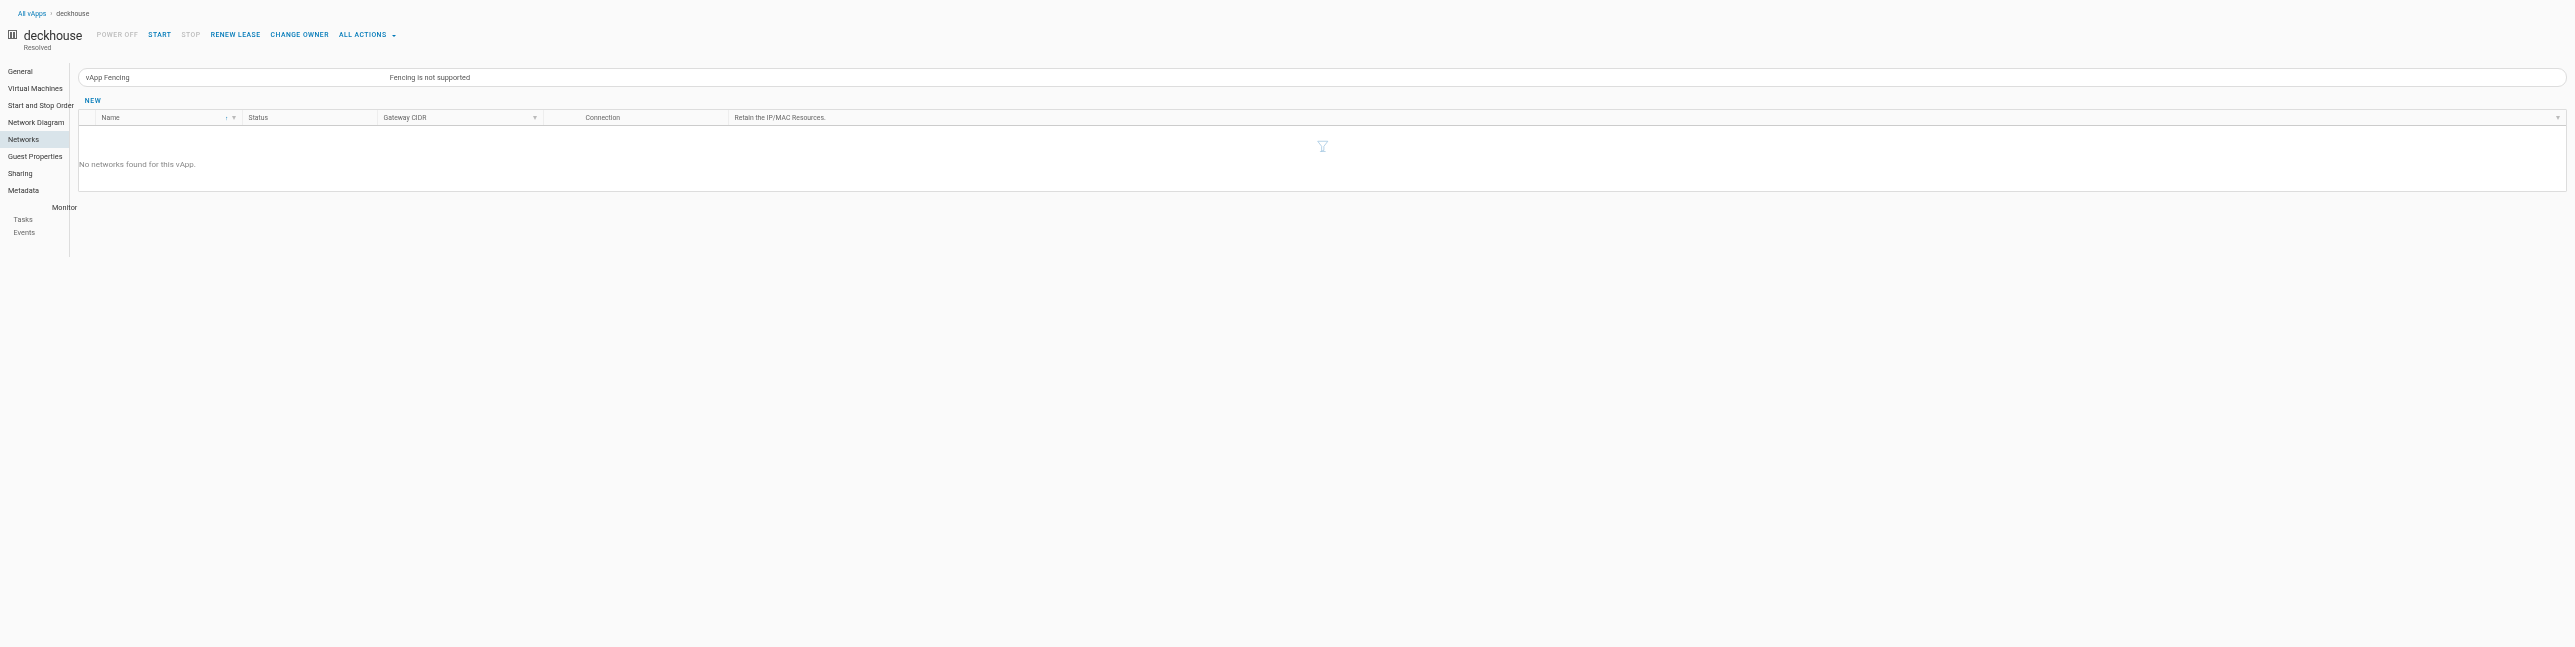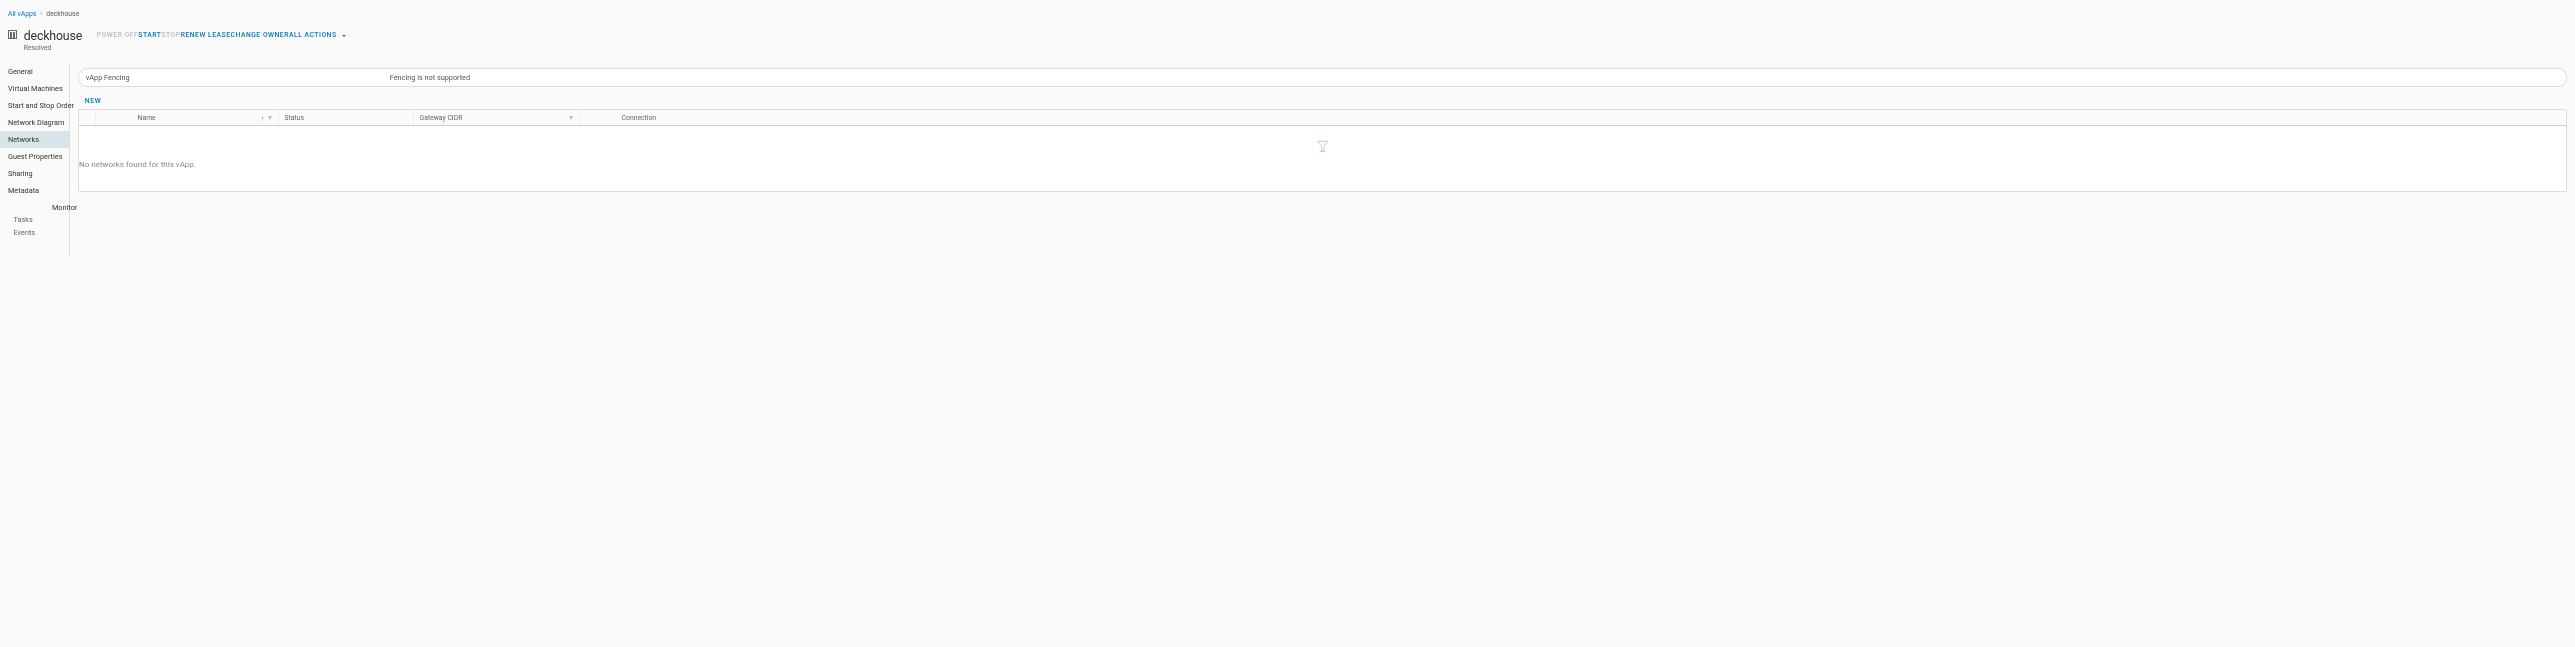--- a/index.html
+++ b/index.html
@@ -6,21 +6,21 @@
     body {
       font-family: -apple-system, BlinkMacSystemFont, "Segoe UI", Roboto, Helvetica, Arial, sans-serif;
       font-size: 7.3px;
       color: #333;
       background: #fafafa;
     }
     .breadcrumb {
       padding: 10px 8px 4.5px 8px;
       font-size: 6.8px;
     }
-    .breadcrumb a { color: #0079b8; text-decoration: none; }
+    .breadcrumb a { color: #0079b8; text-decoration: none; margin-left: 10px; }
     .breadcrumb .sep { color: #888; margin: 0 2.3px; }
     .breadcrumb .current { color: #555; }
     .header {
       display: flex;
       align-items: flex-start;
       padding: 5.6px 8px 11.3px 8px;
       gap: 6.8px;
     }
     .header .icon-box {
       width: 9px; height: 9px;
@@ -28,21 +28,21 @@
       display: grid;
       grid-template-columns: 1fr 1fr;
       grid-template-rows: 1fr 1fr;
       gap: 0.6px;
       padding: 0.6px;
       margin-top: 2.3px;
     }
     .header .icon-box span { background: #666; width:100%; height:100%; }
     .header .title-block h1 { font-size: 12.4px; font-weight: 400; color: #333; letter-spacing:-0.2px;}
     .header .title-block .status { font-size: 6.8px; color: #666; margin-top:1.1px;}
-    .header .actions { display: flex; align-items: center; margin-left: 8px; margin-top:3.4px;}
+    .header .actions { display: flex; gap: 10px; align-items: center; margin-left: 8px; margin-top:3.4px;}
     .header .actions .btn {
       font-size: 6.8px;
       letter-spacing: 0.5px;
       font-weight: 500;
       cursor: pointer;
     }
     .btn.disabled { color: #bbb; cursor: default; }
     .btn.primary { color: #0079b8; }
     .chevron-down {
       display:inline-block;
@@ -99,21 +99,21 @@
     }
     .grid-header .col {
       padding: 3.4px 5.6px;
       border-right:0.6px solid #eee;
       display:flex;
       align-items:center;
       justify-content:space-between;
     }
     .grid-header .col:last-child{border-right:none;}
     .col.prefix { width:17px; }
-    .col.name { width:147px;margin-left:36px; }
+    .col.name { width:147px; }
     .col.status { width:135px; }
     .col.gw { width:166px; }
     .col.conn { width:149px;margin-left:36px; }
     .col.retain { flex:1; }
     .sort-arrow { color:#0079b8; font-size:5.6px; margin-right:1.1px;}
     .filter-icon {
       width:0;height:0;
       border-left:2.8px solid transparent;
       border-right:2.8px solid transparent;
       border-top:4px solid #bbb;
@@ -205,20 +205,26 @@
         </div>
         <div class="col gw">
           <span>Gateway CIDR</span>
           <span class="rhs">
               <span class="filter-icon"></span>
             </span>
         </div>
         <div class="col conn">
           <span>Connection</span>
         </div>
+        <div class="col retain">
+          <span>Retain the IP/MAC Resources.</span>
+          <span class="rhs">
+              <span class="filter-icon"></span>
+            </span>
+        </div>
       </div>
       <div class="empty-state">
         <div class="funnel">
           <svg viewBox="0 0 24 24" fill="none" stroke="#9cc2e0" stroke-width="1.3">
             <path d="M3 4 L21 4 L14 13 L14 20 L10 22 L10 13 Z"></path>
             <ellipse cx="12" cy="23" rx="5" ry="1" stroke="#9cc2e0" fill="none"></ellipse>
           </svg>
         </div>
         <div class="empty-text">No networks found for this vApp.</div>
       </div>

